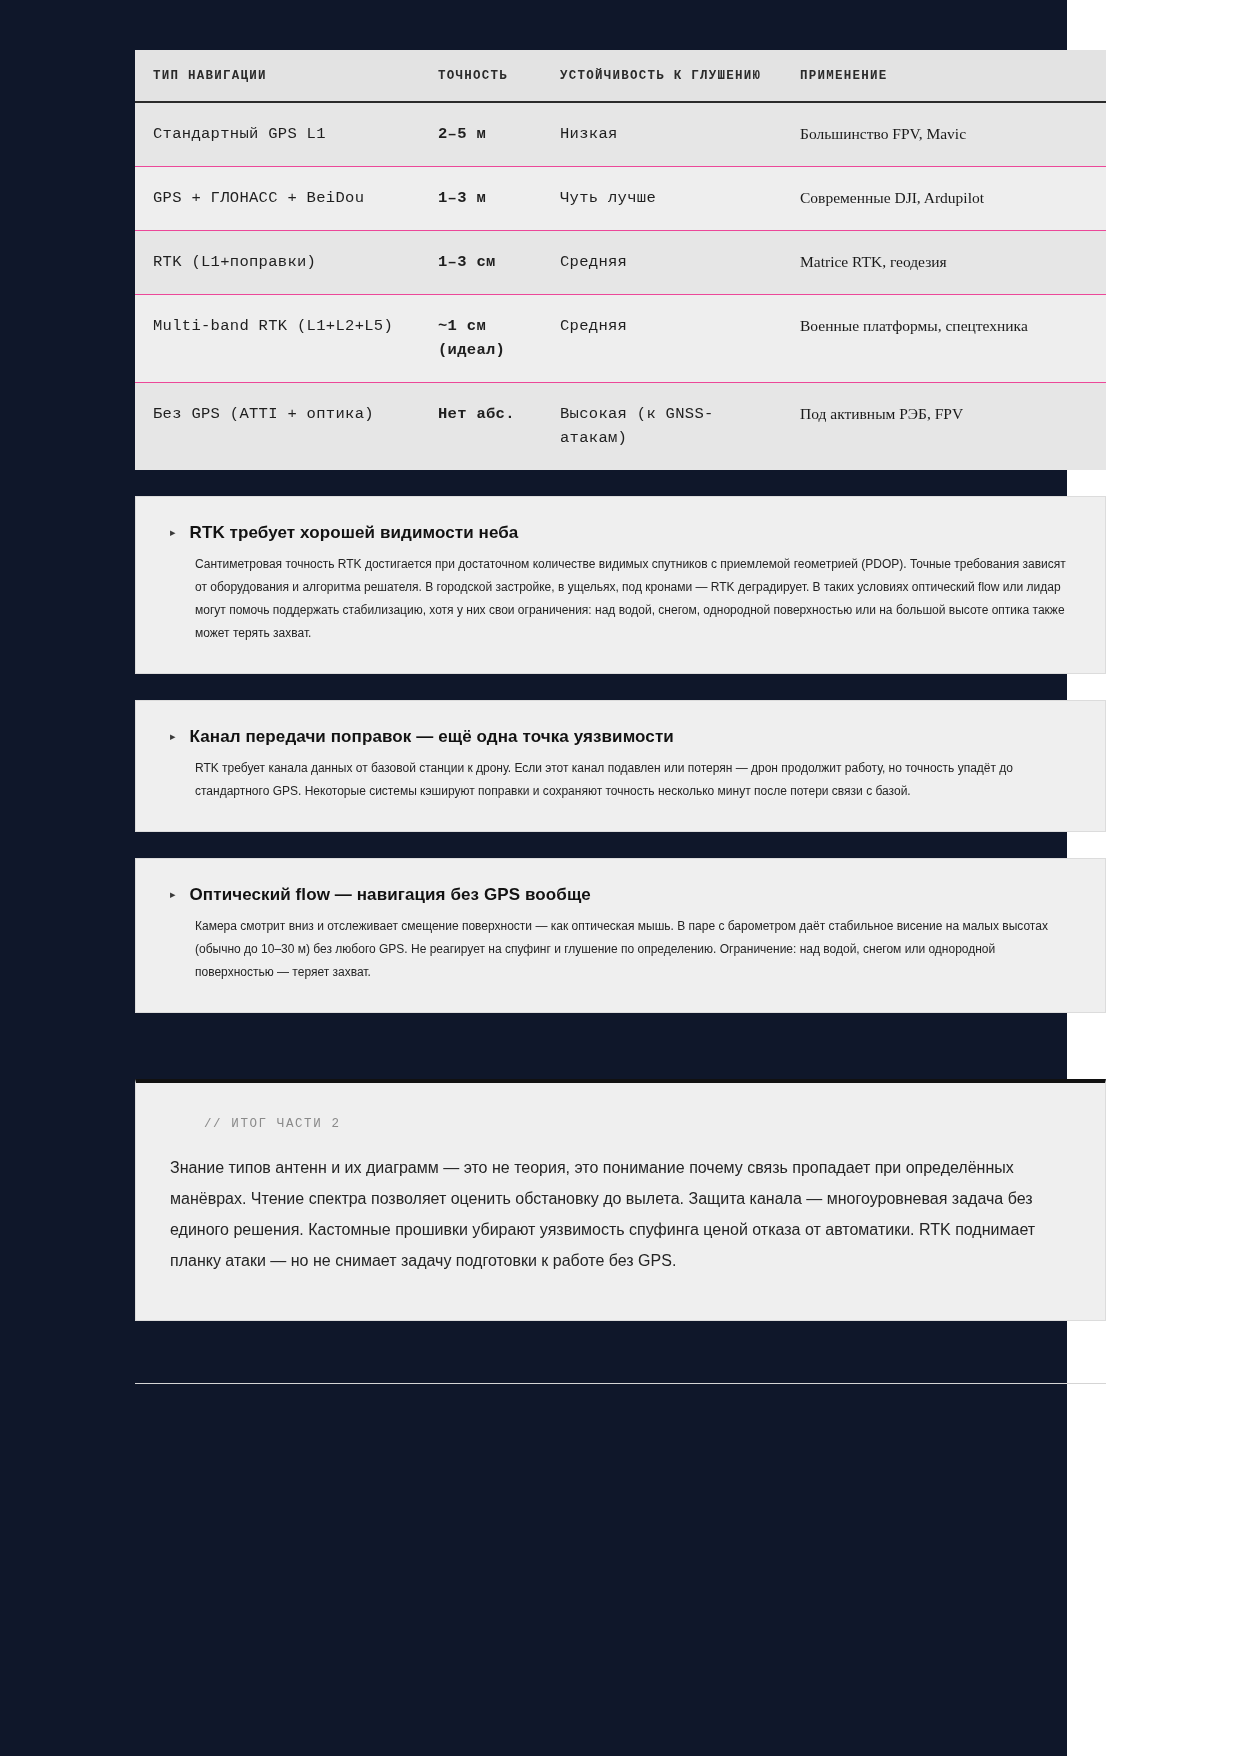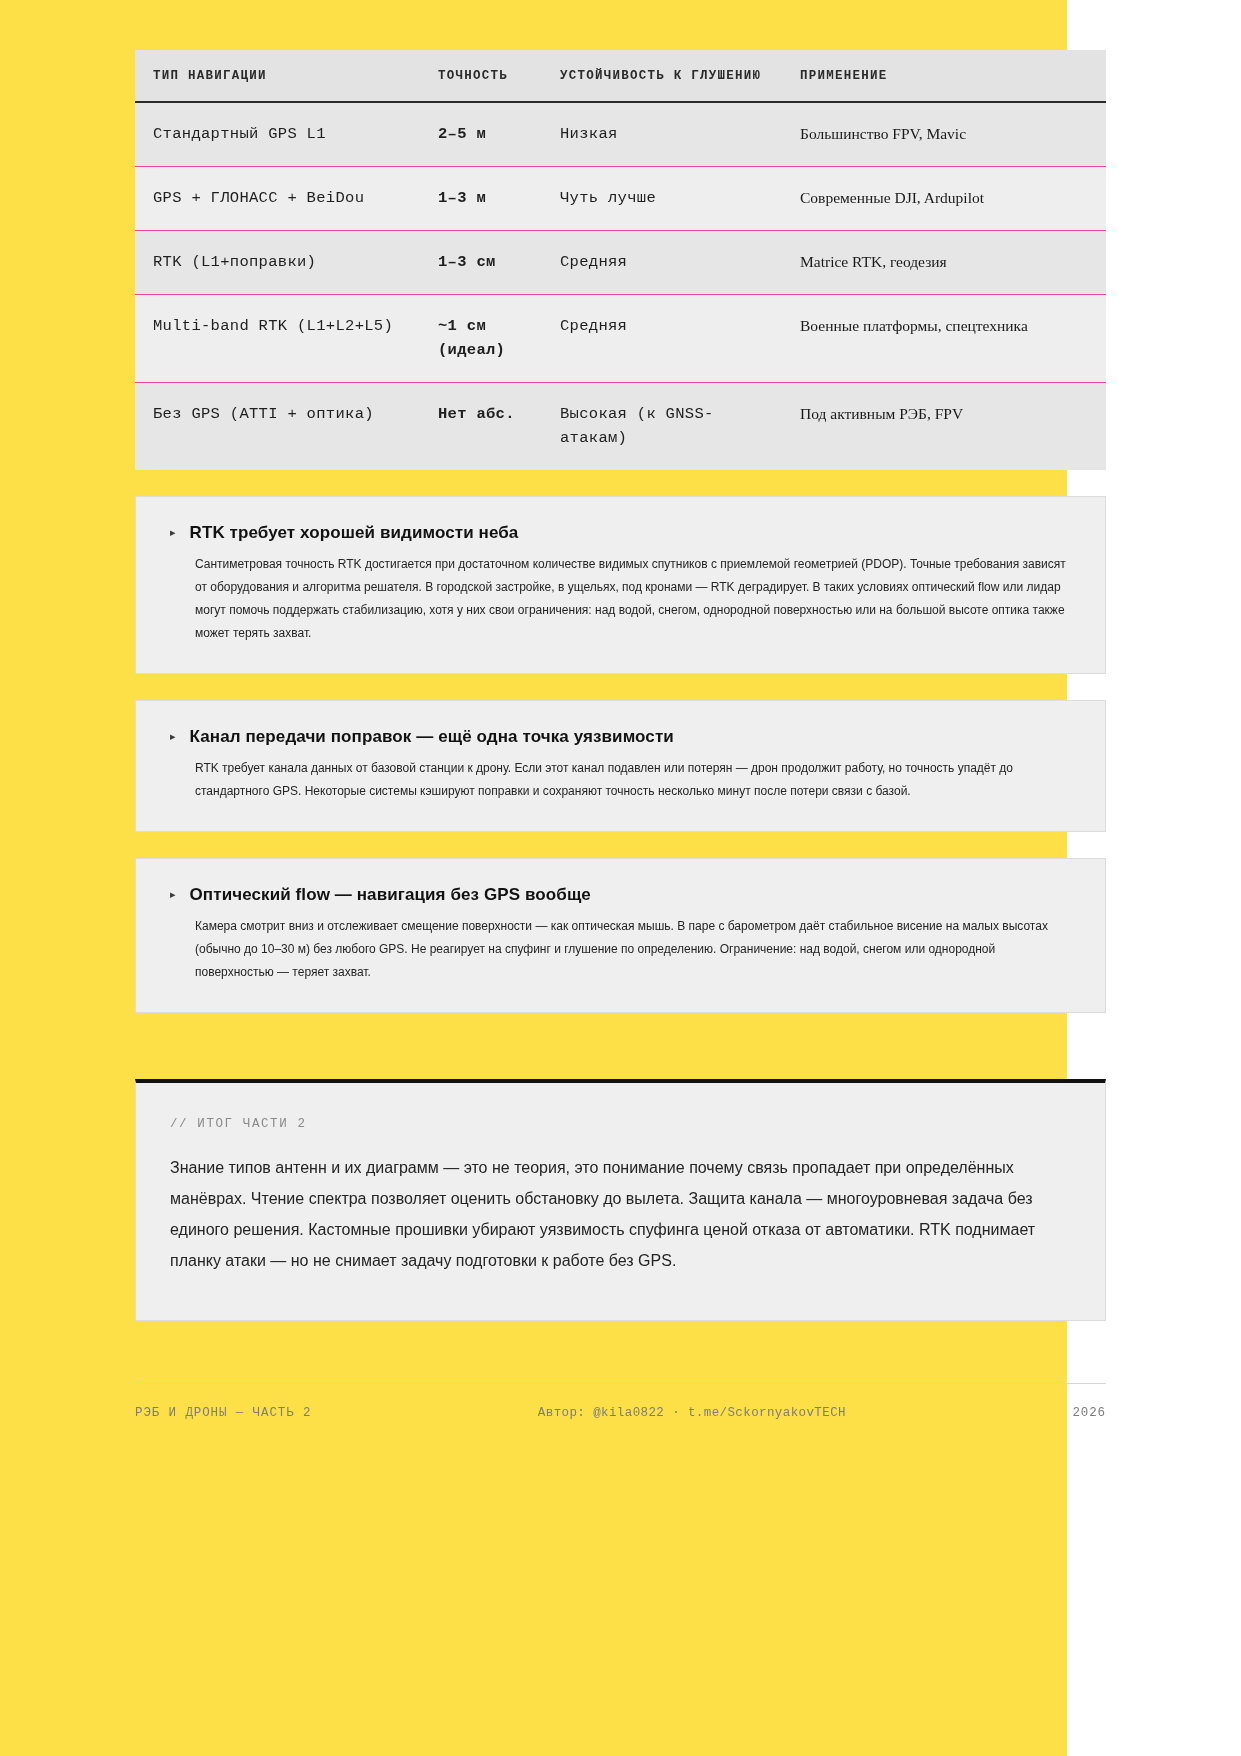--- a/index.html
+++ b/index.html
@@ -13,21 +13,21 @@
     min-height: 1756px;
     font-family: "Liberation Sans", sans-serif;
     color: #1a1a1a;
     -webkit-font-smoothing: antialiased;
   }
 
   .page {
     width: 1067px;
     min-height: 1756px;
     padding: 50px 135px 0 135px;
-    background: #fde047;
+    background: #0f172a;
     position: relative;
   }
 
   
   .nav-table {
     width: 971px;
     border-collapse: collapse;
     table-layout: fixed;
     margin: 0 0 0 0;
   }
@@ -115,20 +115,21 @@
     border-top: 4px solid #111111;
     padding: 34px 34px 44px 34px;
     margin-top: 66px;
   }
   .summary-label {
     font-family: "Liberation Mono", monospace;
     font-size: 12.5px;
     letter-spacing: 1.6px;
     color: #8a8a8a;
     margin-bottom: 22px;
+    margin-left: 34px;
   }
   .summary-body {
     font-size: 16px;
     line-height: 1.92;
     color: #242424;
   }
 
   
   .footer-rule {
     width: 971px;
@@ -223,19 +224,14 @@
     <div class="callout-body">Камера смотрит вниз и отслеживает смещение поверхности — как оптическая мышь. В паре с барометром даёт стабильное висение на малых высотах (обычно до 10–30 м) без любого GPS. Не реагирует на спуфинг и глушение по определению. Ограничение: над водой, снегом или однородной поверхностью — теряет захват.</div>
   </div>
 
   <div class="summary">
     <div class="summary-label">// ИТОГ ЧАСТИ 2</div>
     <div class="summary-body">Знание типов антенн и их диаграмм — это не теория, это понимание почему связь пропадает при определённых манёврах. Чтение спектра позволяет оценить обстановку до вылета. Защита канала — многоуровневая задача без единого решения. Кастомные прошивки убирают уязвимость спуфинга ценой отказа от автоматики. RTK поднимает планку атаки — но не снимает задачу подготовки к работе без GPS.</div>
   </div>
 
   <div class="footer-rule"></div>
 
-  <div class="footer">
-    <span class="footer-left">РЭБ И ДРОНЫ — ЧАСТЬ 2</span>
-    <span class="footer-center">Автор: @kila0822 · t.me/SckornyakovTECH</span>
-    <span class="footer-right">2026</span>
-  </div>
 
 </div>
 
 </body></html>

